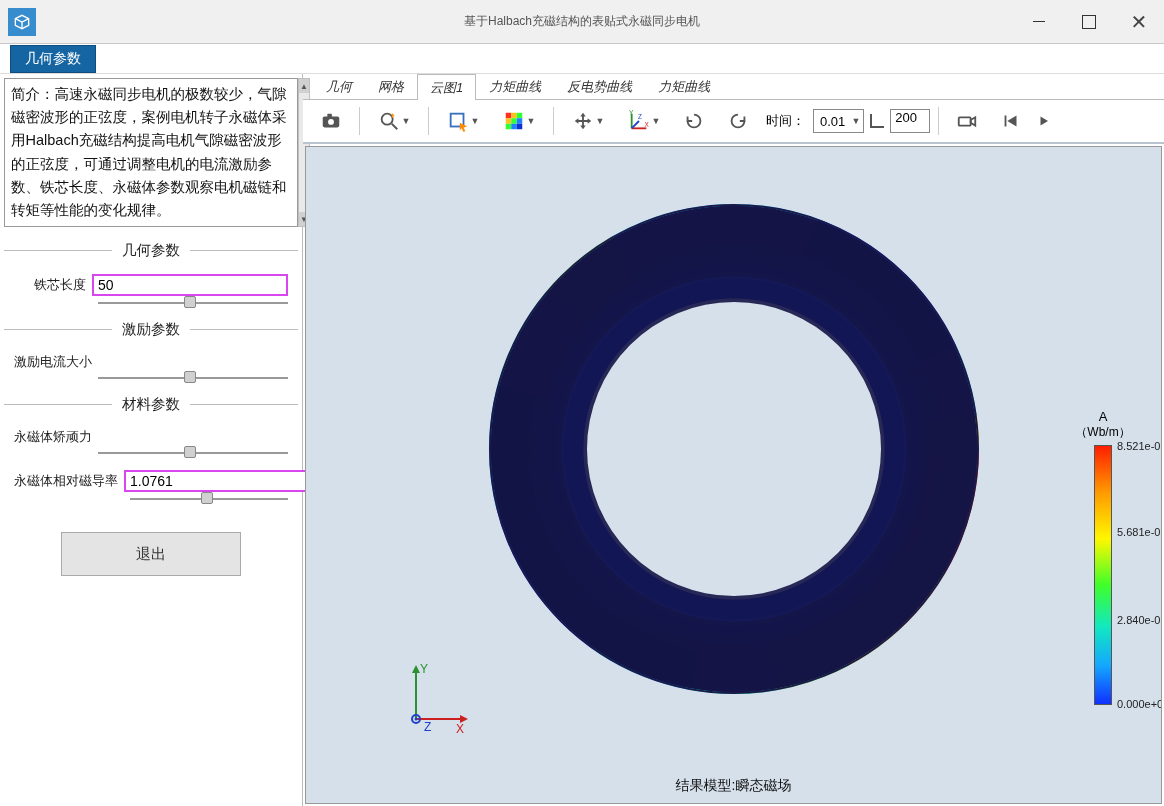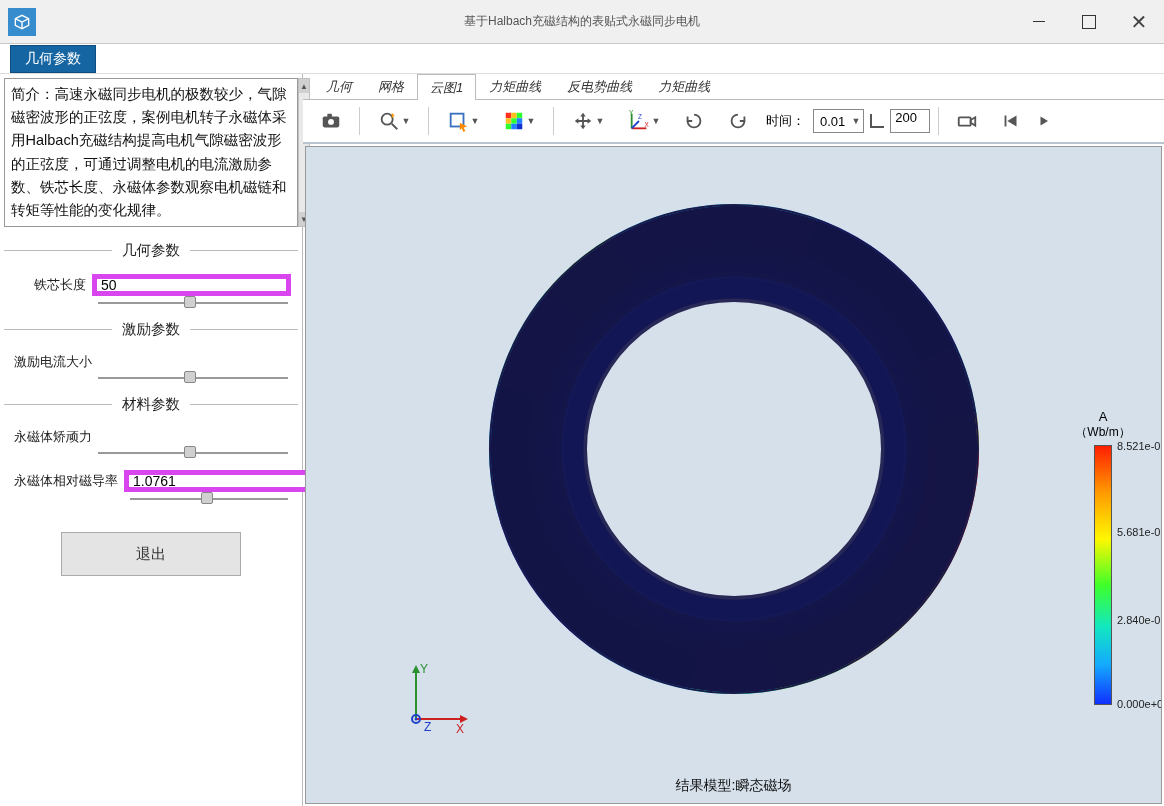--- a/index.html
+++ b/index.html
@@ -30,21 +30,21 @@
 .desc-scroll { position: absolute; right: -12px; top: 0; width: 12px; height: 100%; background: #e9e9e9; border: 1px solid #c0c0c0; }
 .desc-scroll .arrow { height: 14px; background: #d0d0d0; display:flex; align-items:center; justify-content:center; font-size:8px; color:#555; }
 .group { margin-top: 14px; }
 .group-header { display: flex; align-items: center; font-size: 14.5px; color: #222; }
 .group-header .line { flex: 1; height: 1px; background: #bbb; }
 .group-header .label { padding: 0 10px; }
 .param { margin: 14px 10px 0 10px; }
 .param-row { display: flex; align-items: center; font-size: 13px; }
 .param-row label { min-width: 78px; text-align: right; padding-right: 6px; color: #222; }
 .param-row label.wider { min-width: 110px; }
-.param-row input { flex: 1; border: 5px solid #d946ef; padding: 2px 4px; font-size: 14px; height: 22px; }
+.param-row input { flex: 1; border: 2px solid #d946ef; padding: 2px 4px; font-size: 14px; height: 22px; }
 .slider-track { margin: 4px 0 0 84px; height: 6px; position: relative; }
 .slider-track.wider { margin-left: 116px; }
 .slider-rail { position: absolute; top: 2px; left: 0; right: 0; height: 2px; background: #999; }
 .slider-thumb { position: absolute; top: -4px; width: 12px; height: 12px; background: #d0d0d0; border: 1px solid #888; border-radius: 2px; }
 .exit-btn { margin: 30px auto 0; width: 180px; height: 44px; background: #e4e4e4; border: 1px solid #aaa; display: flex; align-items: center; justify-content: center; font-size: 15px; color: #333; }
 
 
 .rightpanel { flex: 1; display: flex; flex-direction: column; position: relative; }
 .tabs { height: 26px; display: flex; align-items: flex-end; padding-left: 10px; border-bottom: 1px solid #bbb; font-size: 13px; }
 .tab { padding: 4px 12px 3px; color: #333; border: 1px solid transparent; border-bottom: none; font-style: italic; }

